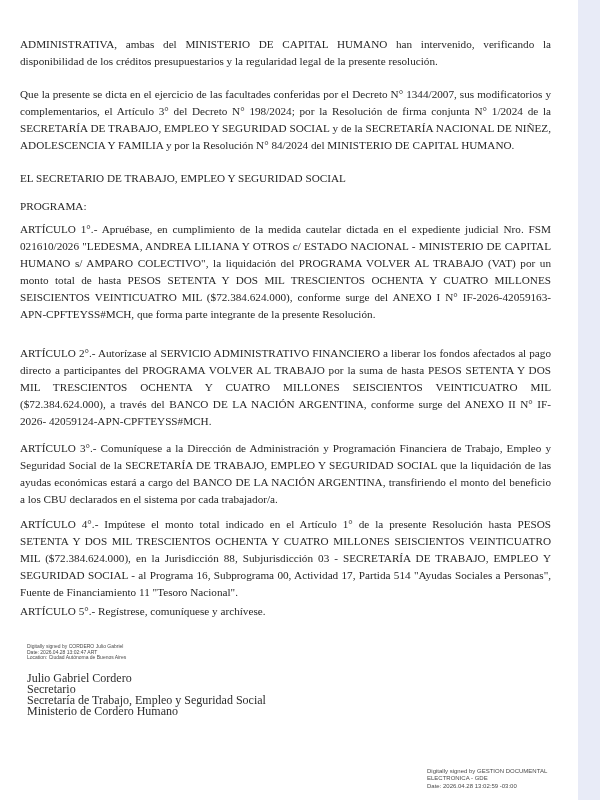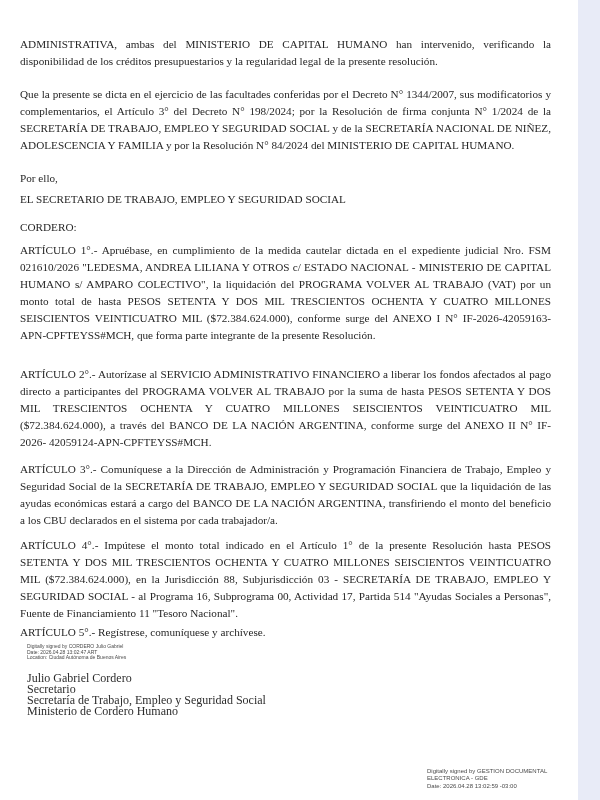--- a/index.html
+++ b/index.html
@@ -64,23 +64,22 @@
     line-height: 7.3px;
     color: #4a4a4a;
   }
 </style>
 </head>
 <body>
 
 <div class="content">
   <p>ADMINISTRATIVA, ambas del MINISTERIO DE CAPITAL HUMANO han intervenido, verificando la disponibilidad de los créditos presupuestarios y la regularidad legal de la presente resolución.</p>
   <p>Que la presente se dicta en el ejercicio de las facultades conferidas por el Decreto N° 1344/2007, sus modificatorios y complementarios, el Artículo 3° del Decreto N° 198/2024; por la Resolución de firma conjunta N° 1/2024 de la SECRETARÍA DE TRABAJO, EMPLEO Y SEGURIDAD SOCIAL y de la SECRETARÍA NACIONAL DE NIÑEZ, ADOLESCENCIA Y FAMILIA y por la Resolución N° 84/2024 del MINISTERIO DE CAPITAL HUMANO.</p>
-  <p class="por-ello">Por ello,</p>
   <p class="center">EL SECRETARIO DE TRABAJO, EMPLEO Y SEGURIDAD SOCIAL</p>
-  <p class="center resuelve">CORDERO:</p>
+  <p class="center resuelve">PROGRAMA:</p>
   <p class="article-1">ARTÍCULO 1°.- Apruébase, en cumplimiento de la medida cautelar dictada en el expediente judicial Nro. FSM 021610/2026 "LEDESMA, ANDREA LILIANA Y OTROS c/ ESTADO NACIONAL - MINISTERIO DE CAPITAL HUMANO s/ AMPARO COLECTIVO", la liquidación del PROGRAMA VOLVER AL TRABAJO (VAT) por un monto total de hasta PESOS SETENTA Y DOS MIL TRESCIENTOS OCHENTA Y CUATRO MILLONES SEISCIENTOS VEINTICUATRO MIL ($72.384.624.000), conforme surge del ANEXO I N° IF-2026-42059163-APN-CPFTEYSS#MCH, que forma parte integrante de la presente Resolución.</p>
   <p class="article-2">ARTÍCULO 2°.- Autorízase al SERVICIO ADMINISTRATIVO FINANCIERO a liberar los fondos afectados al pago directo a participantes del PROGRAMA VOLVER AL TRABAJO por la suma de hasta PESOS SETENTA Y DOS MIL TRESCIENTOS OCHENTA Y CUATRO MILLONES SEISCIENTOS VEINTICUATRO MIL ($72.384.624.000), a través del BANCO DE LA NACIÓN ARGENTINA, conforme surge del ANEXO II N° IF-2026- 42059124-APN-CPFTEYSS#MCH.</p>
   <p class="article-3">ARTÍCULO 3°.- Comuníquese a la Dirección de Administración y Programación Financiera de Trabajo, Empleo y Seguridad Social de la SECRETARÍA DE TRABAJO, EMPLEO Y SEGURIDAD SOCIAL que la liquidación de las ayudas económicas estará a cargo del BANCO DE LA NACIÓN ARGENTINA, transfiriendo el monto del beneficio a los CBU declarados en el sistema por cada trabajador/a.</p>
   <p class="article-4">ARTÍCULO 4°.- Impútese el monto total indicado en el Artículo 1° de la presente Resolución hasta PESOS SETENTA Y DOS MIL TRESCIENTOS OCHENTA Y CUATRO MILLONES SEISCIENTOS VEINTICUATRO MIL ($72.384.624.000), en la Jurisdicción 88, Subjurisdicción 03 - SECRETARÍA DE TRABAJO, EMPLEO Y SEGURIDAD SOCIAL - al Programa 16, Subprograma 00, Actividad 17, Partida 514 "Ayudas Sociales a Personas", Fuente de Financiamiento 11 "Tesoro Nacional".</p>
   <p class="article-5">ARTÍCULO 5°.- Regístrese, comuníquese y archívese.</p>
 </div>
 
 <div class="sig-block">
   <div class="sig-stamp">
     <div>Digitally signed by CORDERO Julio Gabriel</div>

